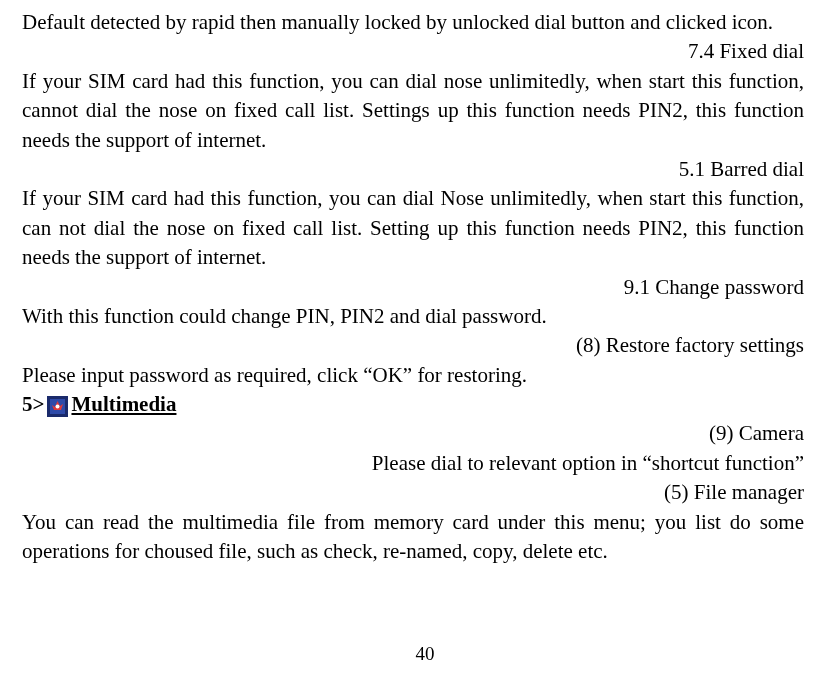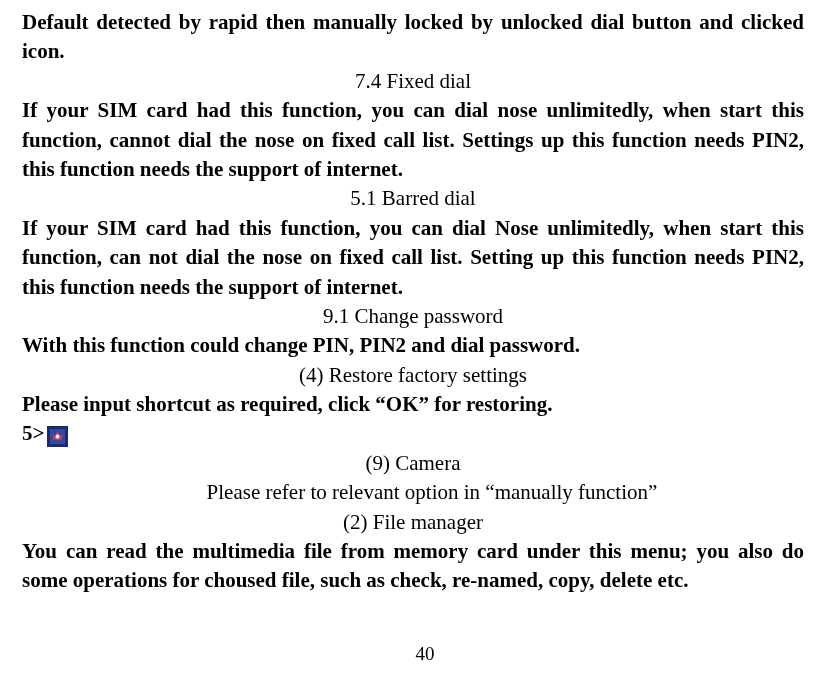--- a/index.html
+++ b/index.html
@@ -7,22 +7,22 @@
     width: 826px;
     height: 682px;
     background: #fff;
     font-family: "Times New Roman", Times, serif;
     font-size: 21px;
     color: #000;
     padding: 8px 22px 0 22px;
     position: relative;
     line-height: 1.4;
   }
-  .para { text-align: justify; font-weight: bold; }
-  .heading { text-align: center; }
+  .para { text-align: justify; }
+  .heading { text-align: right; }
   .bold { font-weight: bold; }
   .underline { text-decoration: underline; }
   .indent { padding-left: 38px; }
   .section-5 {
     display: flex;
     align-items: flex-end;
     gap: 2px;
   }
   .icon-box {
     width: 21px;
@@ -51,34 +51,35 @@
 
 <p class="heading block">7.4 Fixed dial</p>
 <p class="para block">If your SIM card had this function, you can dial nose unlimitedly, when start this function, cannot dial the nose on fixed call list. Settings up this function needs PIN2, this function needs the support of internet.</p>
 
 <p class="heading block">5.1 Barred dial</p>
 <p class="para block">If your SIM card had this function, you can dial Nose unlimitedly, when start this function, can not dial the nose on fixed call list. Setting up this function needs PIN2, this function needs the support of internet.</p>
 
 <p class="heading block">9.1 Change password</p>
 <p class="para block">With this function could change PIN, PIN2 and dial password.</p>
 
-<p class="heading block">(4) Restore factory settings</p>
-<p class="para block">Please input shortcut as required, click “OK” for restoring.</p>
+<p class="heading block">(8) Restore factory settings</p>
+<p class="para block">Please input password as required, click “OK” for restoring.</p>
 
 <div class="section-5 block">
   <span class="bold">5&gt;</span>
   <span class="icon-box">
     <svg width="21" height="21" viewBox="0 0 21 21">
       <rect x="0" y="0" width="21" height="21" fill="#1a2a6b"></rect>
       <rect x="3" y="3" width="15" height="15" fill="#2e4aa8"></rect>
       <path d="M10.5 5 L13 10 L16 8 L14 14 L7 14 L5 9 L8 11 Z" fill="#e03838"></path>
       <circle cx="10.5" cy="10.5" r="2" fill="#ffffff"></circle>
     </svg>
   </span>
+  <span class="bold underline">Multimedia</span>
 </div>
 
 <p class="heading block">(9) Camera</p>
-<p class="heading indent block">Please refer to relevant option in “manually function”</p>
+<p class="heading indent block">Please dial to relevant option in “shortcut function”</p>
 
-<p class="heading block">(2) File manager</p>
-<p class="para block">You can read the multimedia file from memory card under this menu; you also do some operations for choused file, such as check, re-named, copy, delete etc.</p>
+<p class="heading block">(5) File manager</p>
+<p class="para block">You can read the multimedia file from memory card under this menu; you list do some operations for choused file, such as check, re-named, copy, delete etc.</p>
 
 <div class="page-num">40</div>
 
 </body></html>

